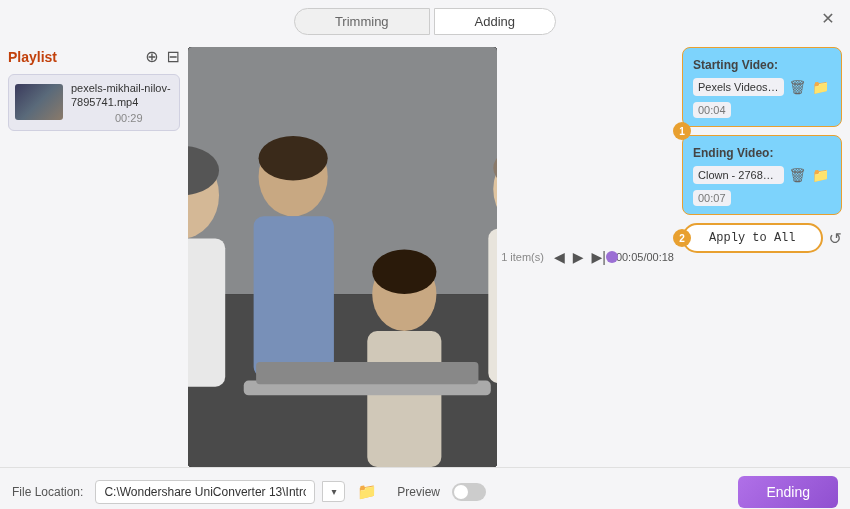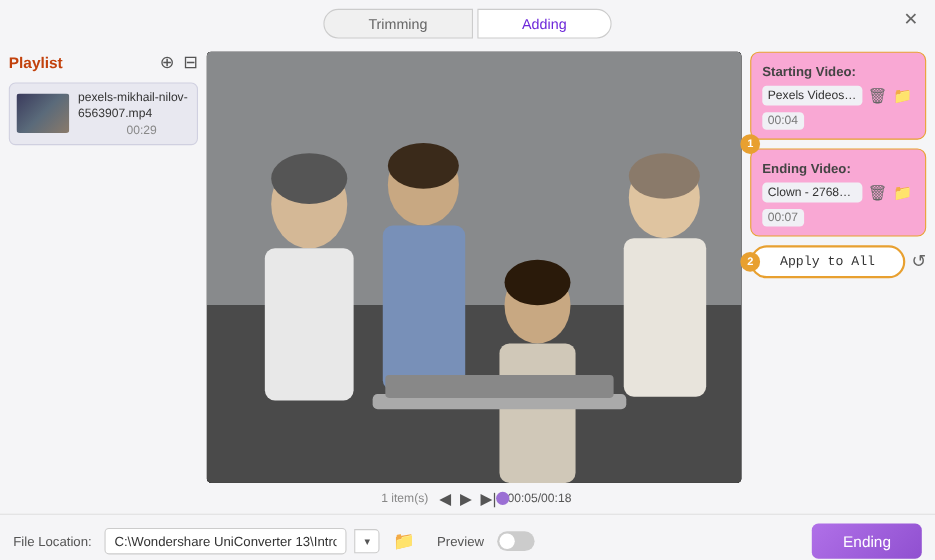--- a/index.html
+++ b/index.html
@@ -56,21 +56,21 @@
       border-radius: 20px 0 0 20px;
     }
     .tab:last-child {
       border-radius: 0 20px 20px 0;
       background: white;
       color: #333;
       border-color: #ccc;
     }
     .tab.active {
       background: white;
-      color: #6d28d9;
+      color: #404040;
     }
 
     
     .main-content {
       display: flex;
       height: 420px;
       padding: 0 8px;
       gap: 8px;
     }
 
@@ -139,22 +139,21 @@
       font-size: 11px;
       color: #888;
       margin-top: 2px;
       margin-left: 44px;
     }
 
     
     .video-area {
       flex: 1;
       display: flex;
-      flex-direction: column;
-      align-items: center;
+      flex-direction: row;
     }
     .video-player {
       flex: 1;
       background: #1a1a1a;
       border-radius: 4px;
       overflow: hidden;
       position: relative;
     }
     .video-bg {
       width: 100%;
@@ -213,21 +212,21 @@
 
     
     .right-panel {
       width: 160px;
       flex-shrink: 0;
       display: flex;
       flex-direction: column;
       gap: 8px;
     }
     .video-card {
-      background: #f9a8d4;
+      background: #7dd3fc;
       border: 1.5px solid #e8a030;
       border-radius: 8px;
       padding: 10px 10px 8px;
     }
     .video-card-title {
       font-size: 12px;
       font-weight: 600;
       color: #444;
       margin-bottom: 6px;
     }
@@ -445,21 +444,21 @@
       <div class="playlist-icons">
         <button class="playlist-icon-btn">⊕</button>
         <button class="playlist-icon-btn">⊟</button>
       </div>
     </div>
     <div class="playlist-item">
       <div class="playlist-thumb">
         <div class="playlist-thumb-inner"></div>
       </div>
       <div class="playlist-info">
-        <div class="playlist-filename">pexels-mikhail-nilov-6563907.mp4</div>
+        <div class="playlist-filename">pexels-mikhail-nilov-7895741.mp4</div>
         <div class="playlist-duration">00:29</div>
       </div>
     </div>
   </div>
 
   <div class="video-area">
     <div class="video-player">
       <div class="video-bg">
         <div class="video-scene">
           

